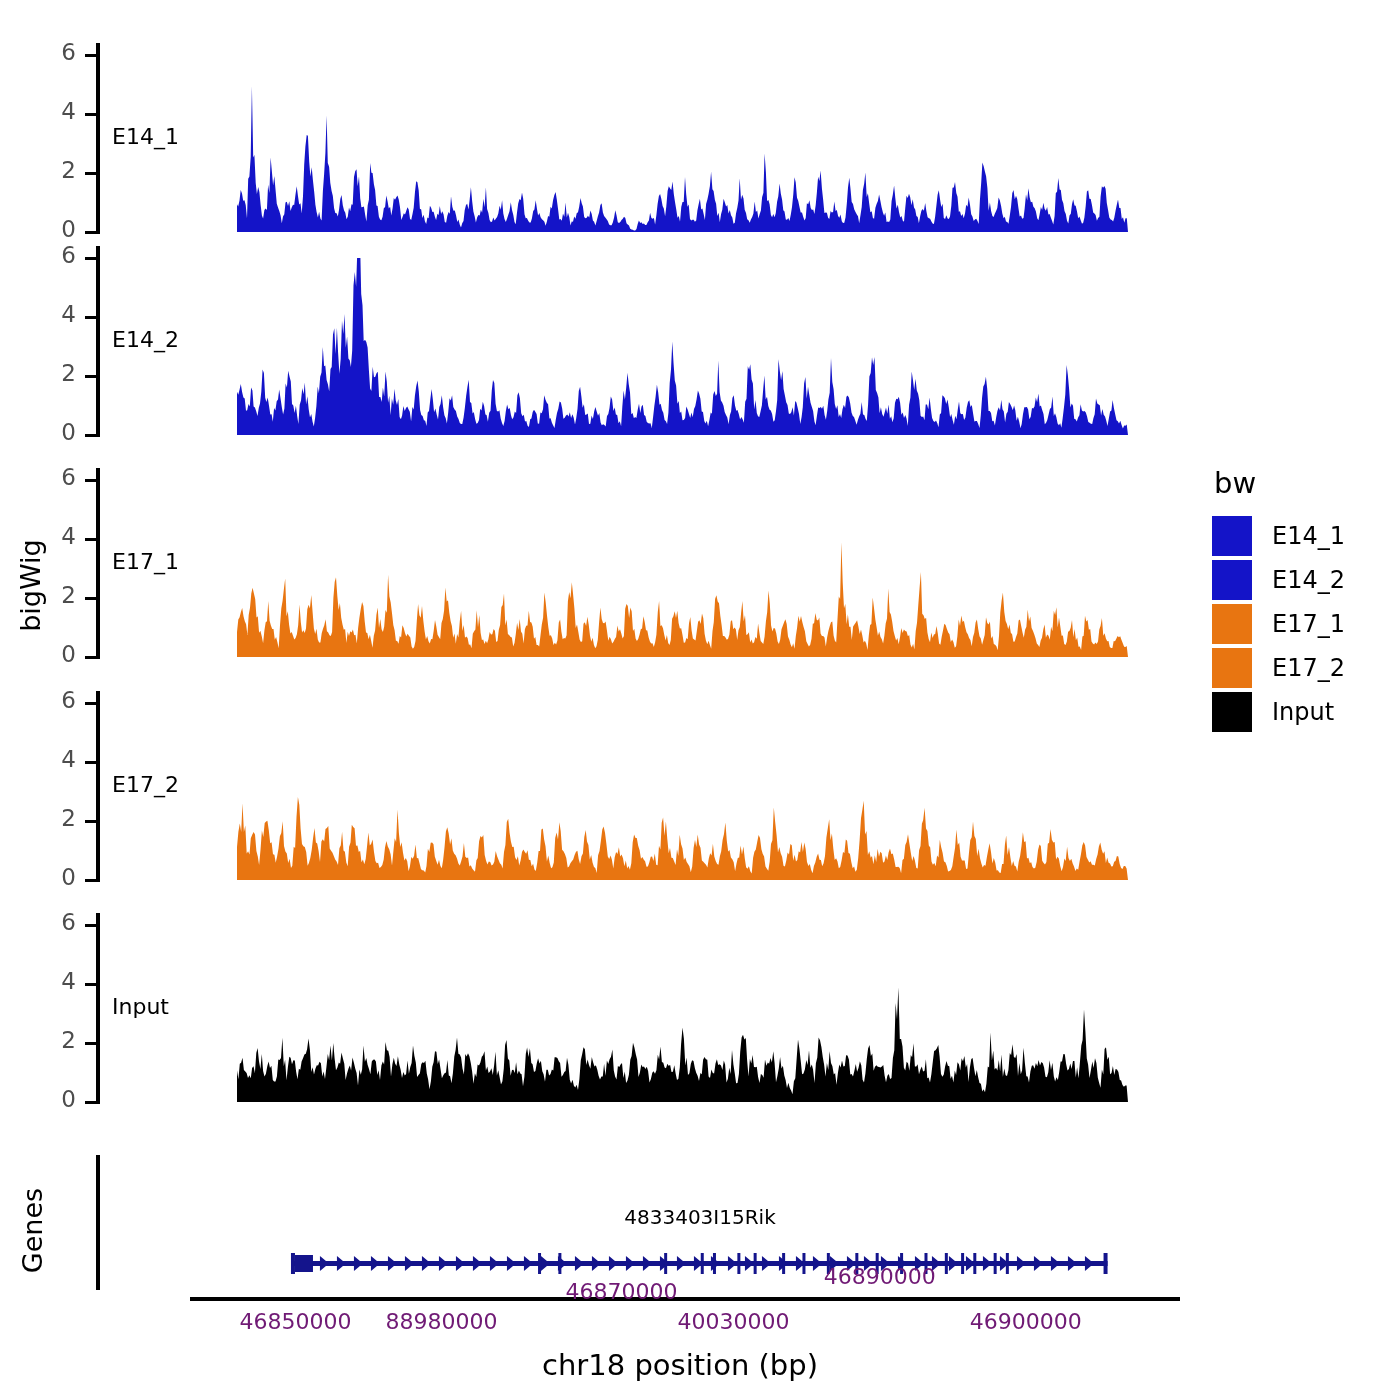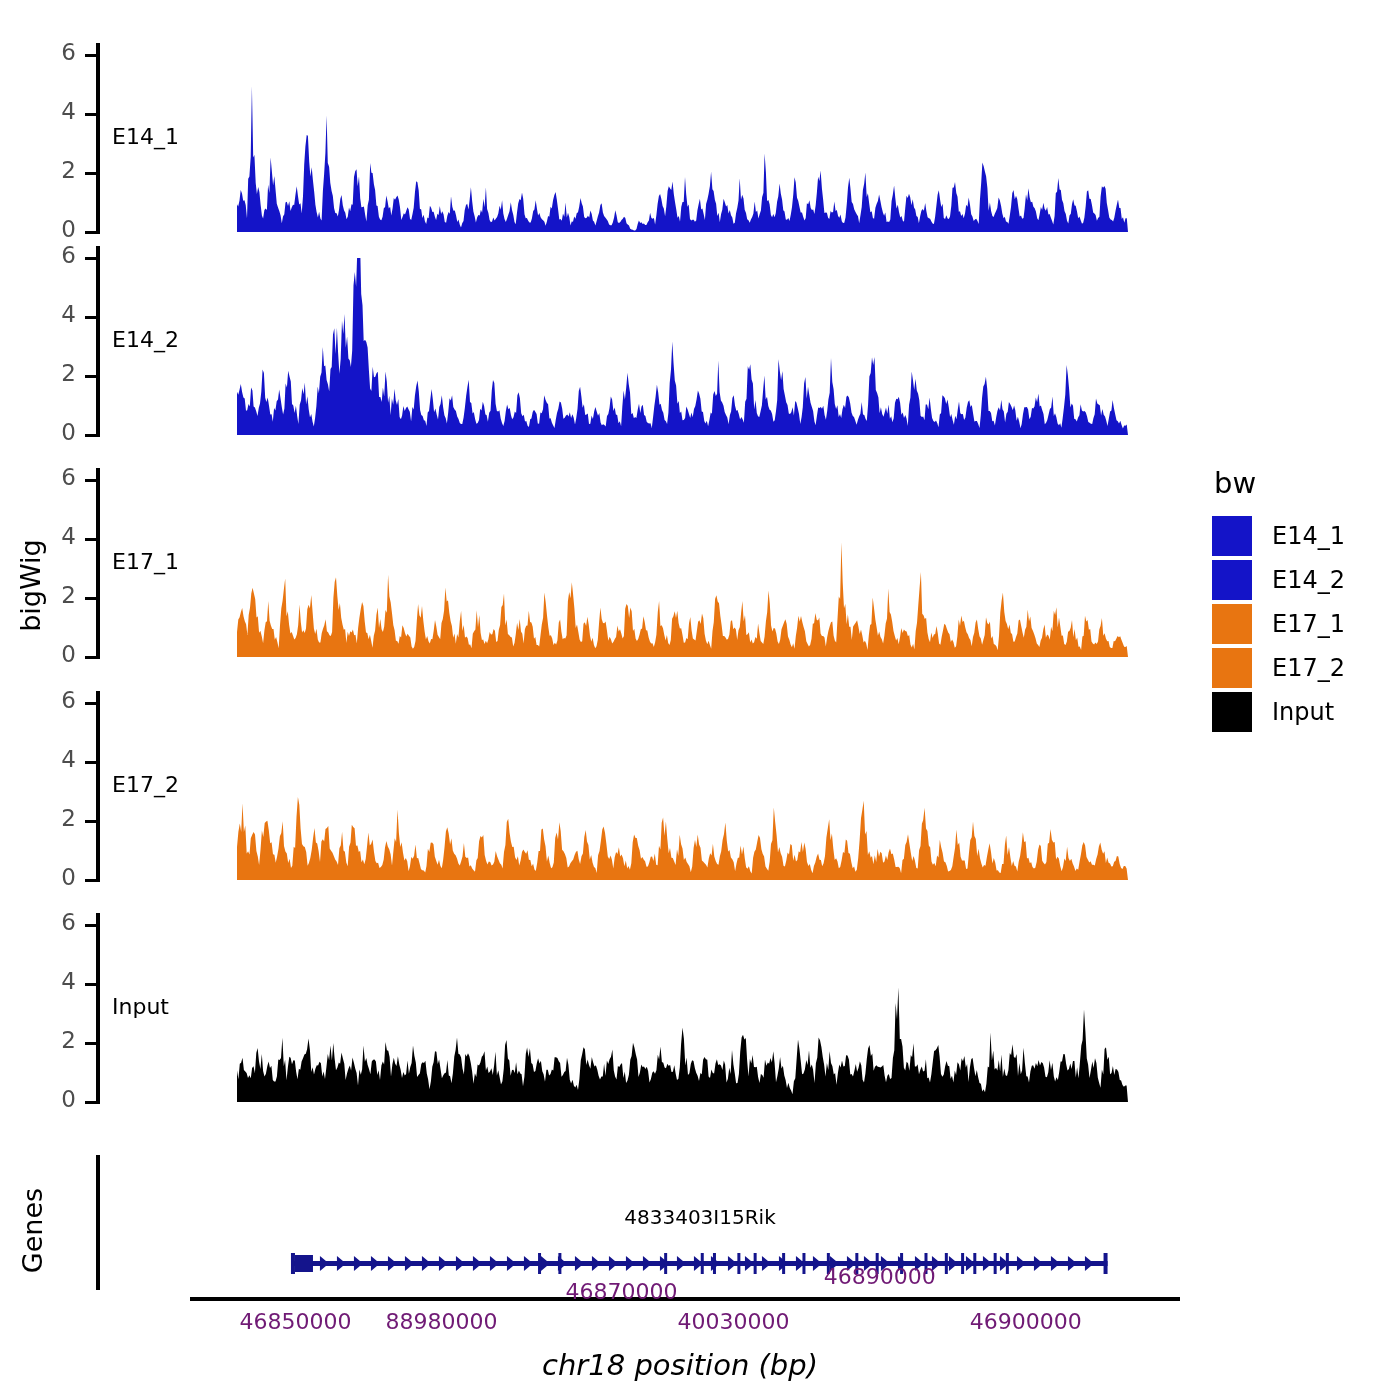--- a/index.html
+++ b/index.html
@@ -239,21 +239,21 @@
 
   <div id="xaxis-layer">
       <div class="axisline" style="left: 190px; top: 1297px; width: 990px; height: 4px;"></div>
       <div class="xtick" style="left: 205.426px; top: 1309px; width: 180px;">46850000</div>
       <div class="xtick" style="left: 351.492px; top: 1309px; width: 180px;">88980000</div>
       <div class="xtick" style="left: 497.557px; top: 1279px; width: 180px; text-align: right;">46870000</div>
       <div class="xtick" style="left: 643.623px; top: 1309px; width: 180px;">40030000</div>
       <div class="xtick" style="left: 789.689px; top: 1264px; width: 180px;">46890000</div>
       <div class="xtick" style="left: 935.754px; top: 1309px; width: 180px;">46900000</div>
     </div>
-  <div class="xlab" style="left:230px;top:1348px;width:900px;font-style:italic;">chr18 position (bp)</div>
+  <div class="xlab" style="left:230px;top:1348px;width:900px;">chr18 position (bp)</div>
 
   <div class="legend" style="left:1212px;top:430px;margin-top:36px;">
     <div class="legend-title">bw</div>
     <div id="legend-items">
         <div class="legend-row">
           <span class="legend-swatch" style="background: rgb(20, 20, 200);"></span>
           <span class="legend-label">E14_1</span>
         </div>
         <div class="legend-row">
           <span class="legend-swatch" style="background: rgb(20, 20, 200);"></span>

